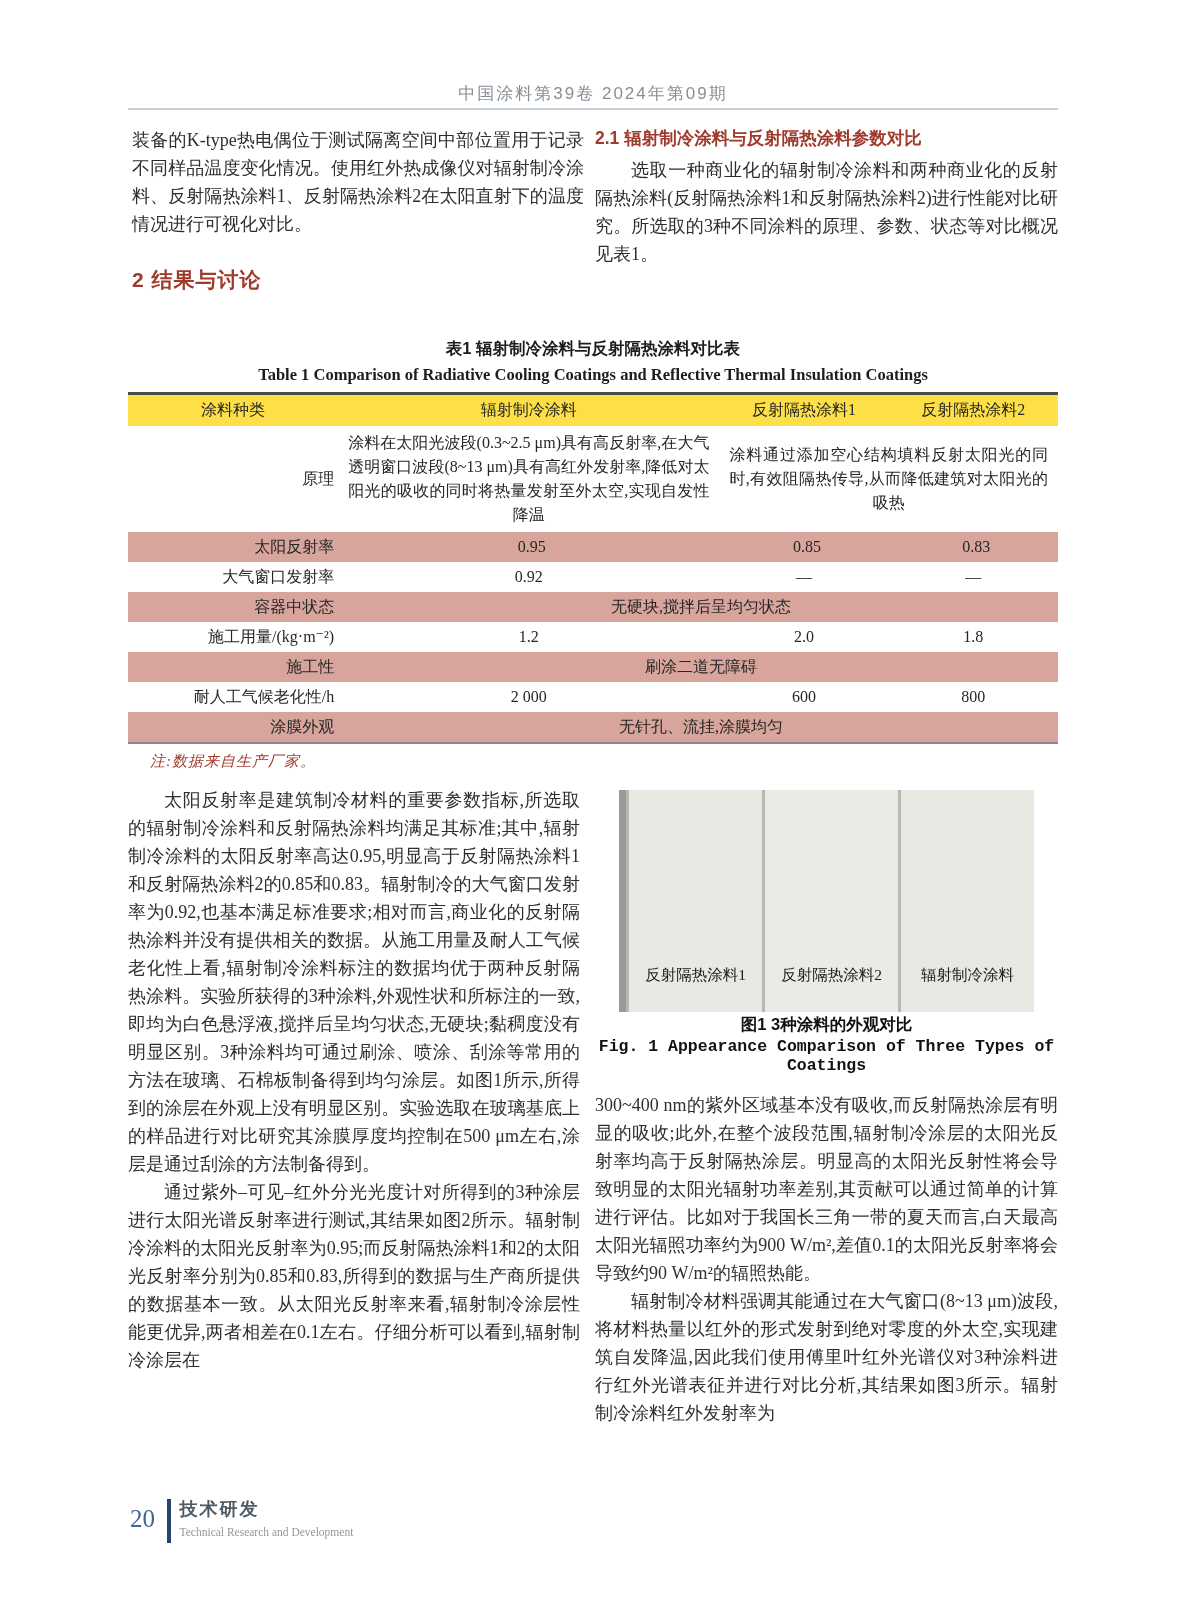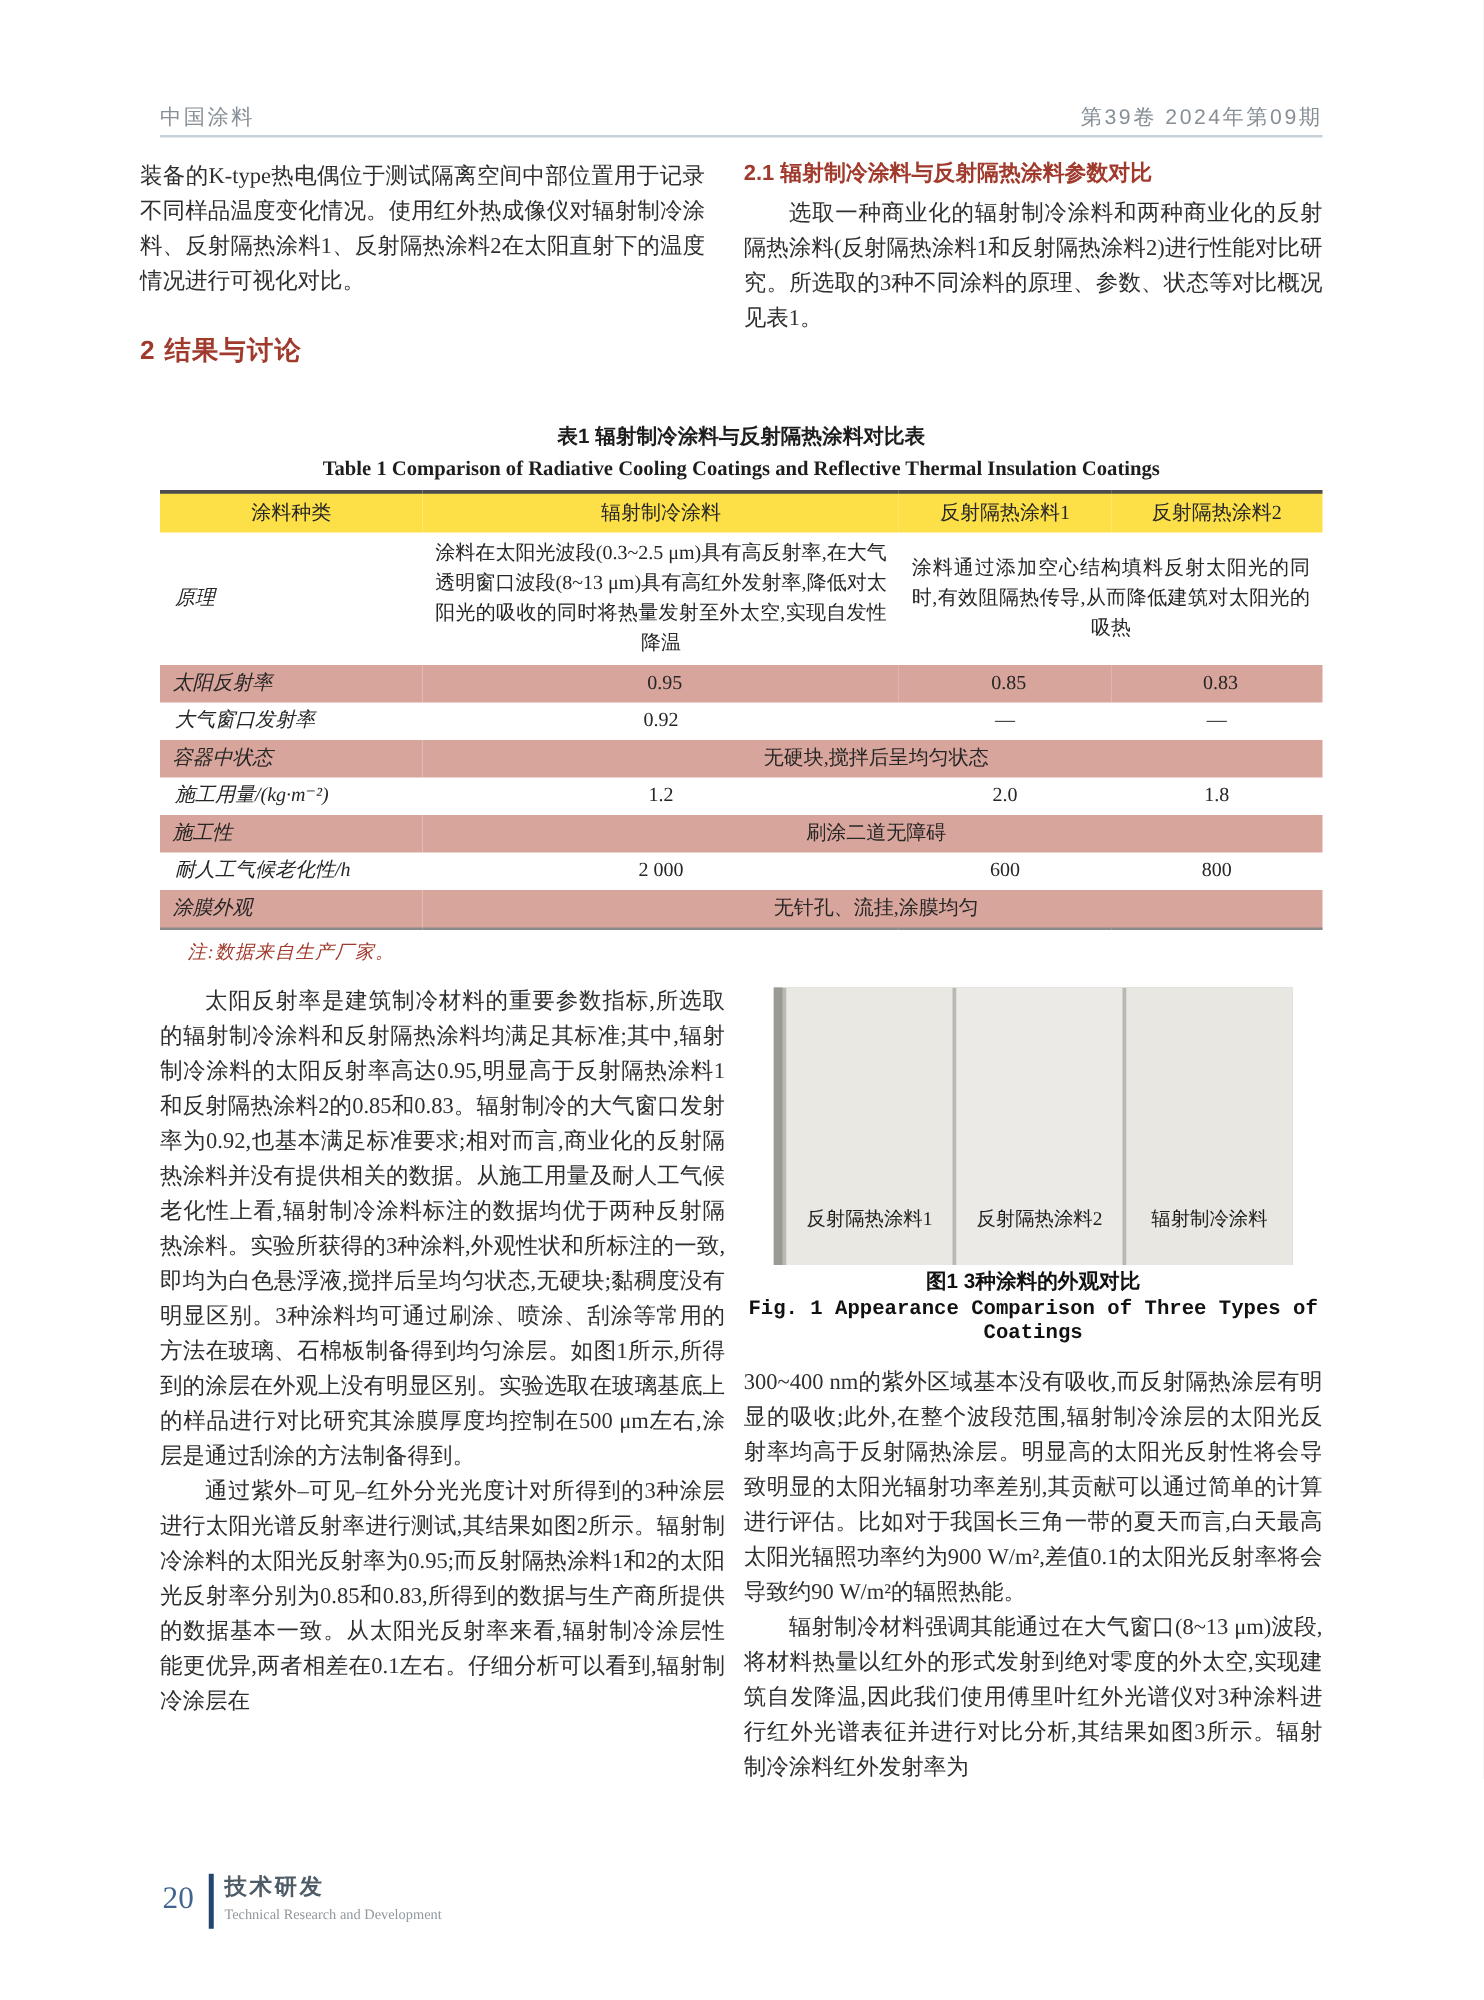--- a/index.html
+++ b/index.html
@@ -8,31 +8,31 @@
     width:1187px;height:1600px;
     background:#ffffff;
     margin:0 auto;
     overflow:hidden;
     font-family:"Liberation Serif","DejaVu Serif",serif;
     color:#2e2e2e;
   }
   
   .pagehead{
     position:absolute;left:128px;top:82px;width:930px;
-    display:flex;justify-content:space-between;align-items:baseline;
+    display:flex;justify-content:center;align-items:baseline;
     font-family:"Liberation Sans","DejaVu Sans",sans-serif;
     font-size:17px;color:#878f96;letter-spacing:2px;
   }
   .headrule{
     position:absolute;left:128px;top:108px;width:930px;height:2px;
     background:#c7d0d6;
   }
   
   .col{position:absolute;width:452px;}
-  .left-top{left:112px;top:126px;}
+  .left-top{left:132px;top:126px;}
   .right-top{left:595px;top:126px;width:463px;}
   .left-bottom{left:128px;top:786px;}
   .right-bottom{left:595px;top:786px;width:463px;}
   p.body{
     margin:0;font-size:18px;line-height:28px;
     text-align:justify;color:#2e2e2e;
   }
   p.indent{text-indent:2em;}
   h2.h-section{
     margin:28px 0 0 0;
@@ -59,21 +59,21 @@
     width:100%;border-collapse:collapse;table-layout:fixed;
     border-top:3px solid #4c4c4c;border-bottom:2px solid #8a8a8a;
     font-size:16px;
   }
   table.cmp th{
     background:#fde047;font-weight:normal;text-align:center;
     padding:5px 2px;font-size:16px;color:#262626;
   }
   table.cmp td{padding:2px 4px;color:#262626;}
   table.cmp tr.shade td{background:#d8a59c;padding-left:10px;}
-  table.cmp td.lbl{text-align:left;padding-left:12px;line-height:26px;font-style:italic;}
+  table.cmp td.lbl{text-align:right;padding-left:12px;line-height:26px;}
   table.cmp td.val{text-align:center;line-height:26px;}
   table.cmp td.desc{
     text-align:justify;text-align-last:center;line-height:24px;
     padding:5px 10px;
   }
   .tbl-note{
     margin:8px 0 0 22px;
     font-style:italic;
     font-size:15px;color:#a03a2c;letter-spacing:1px;
   }

